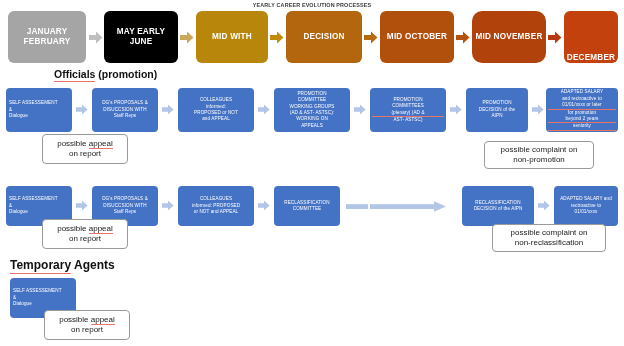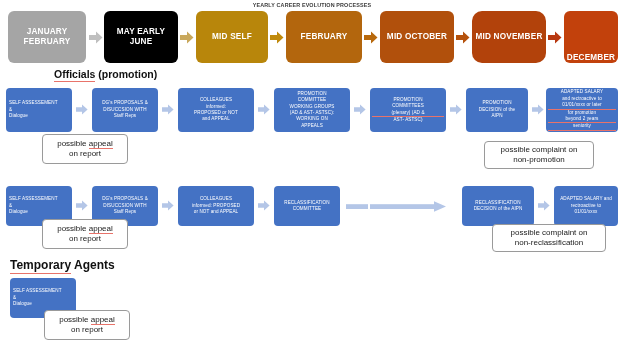--- a/index.html
+++ b/index.html
@@ -124,30 +124,30 @@
     <div class="tl-box" style="left:104px;width:74px;background:#000000;">
       <span>MAY EARLY JUNE</span>
     </div>
     <div class="tl-arrow" style="left:180px;">
       <svg viewBox="0 0 14 13">
           <path d="M0 4 H7 V0.5 L13.5 6.5 L7 12.5 V9 H0 Z" fill="#c9a85c"></path>
         </svg>
     </div>
 
     <div class="tl-box" style="left:196px;width:72px;background:#b8860b;">
-      <span>MID SELF</span>
+      <span>MID WITH</span>
     </div>
     <div class="tl-arrow" style="left:270px;">
       <svg viewBox="0 0 14 13">
           <path d="M0 4 H7 V0.5 L13.5 6.5 L7 12.5 V9 H0 Z" fill="#c08a0c"></path>
         </svg>
     </div>
 
     <div class="tl-box" style="left:286px;width:76px;background:#b3660d;">
-      <span>FEBRUARY</span>
+      <span>DECISION</span>
     </div>
     <div class="tl-arrow" style="left:364px;">
       <svg viewBox="0 0 14 13">
           <path d="M0 4 H7 V0.5 L13.5 6.5 L7 12.5 V9 H0 Z" fill="#b8690d"></path>
         </svg>
     </div>
 
     <div class="tl-box" style="left:380px;width:74px;background:#b1500c;">
       <span>MID OCTOBER</span>
     </div>

